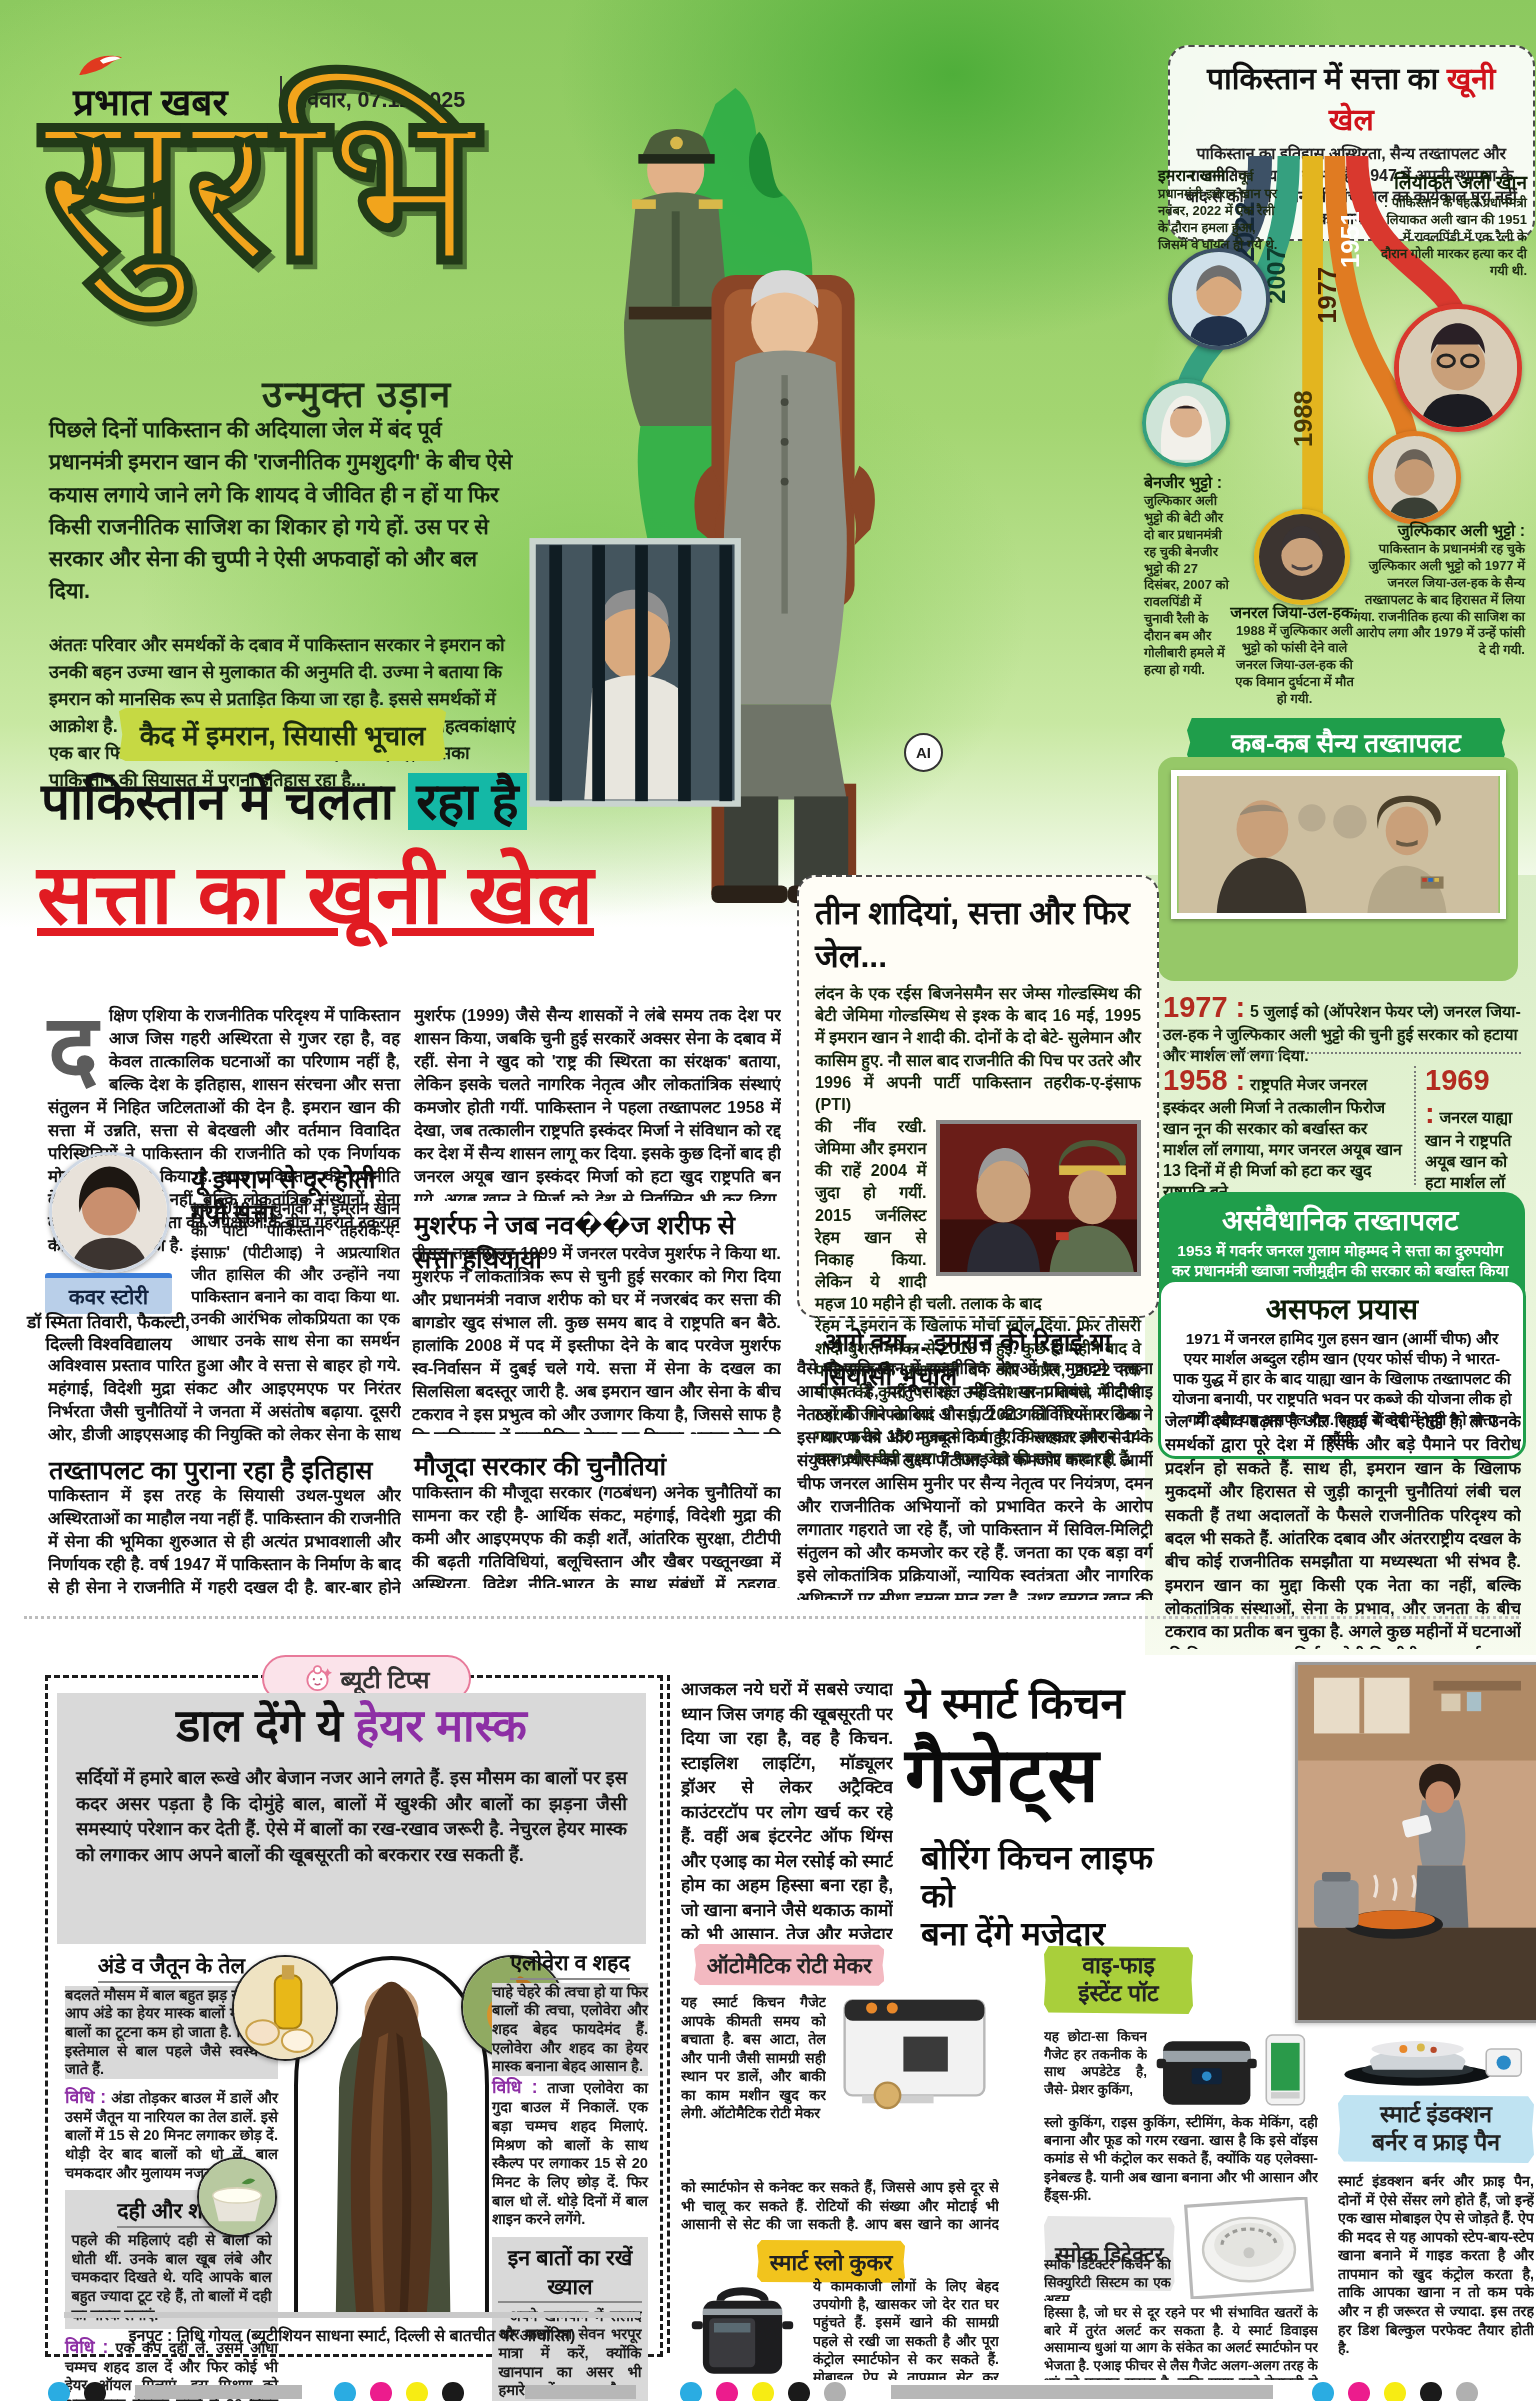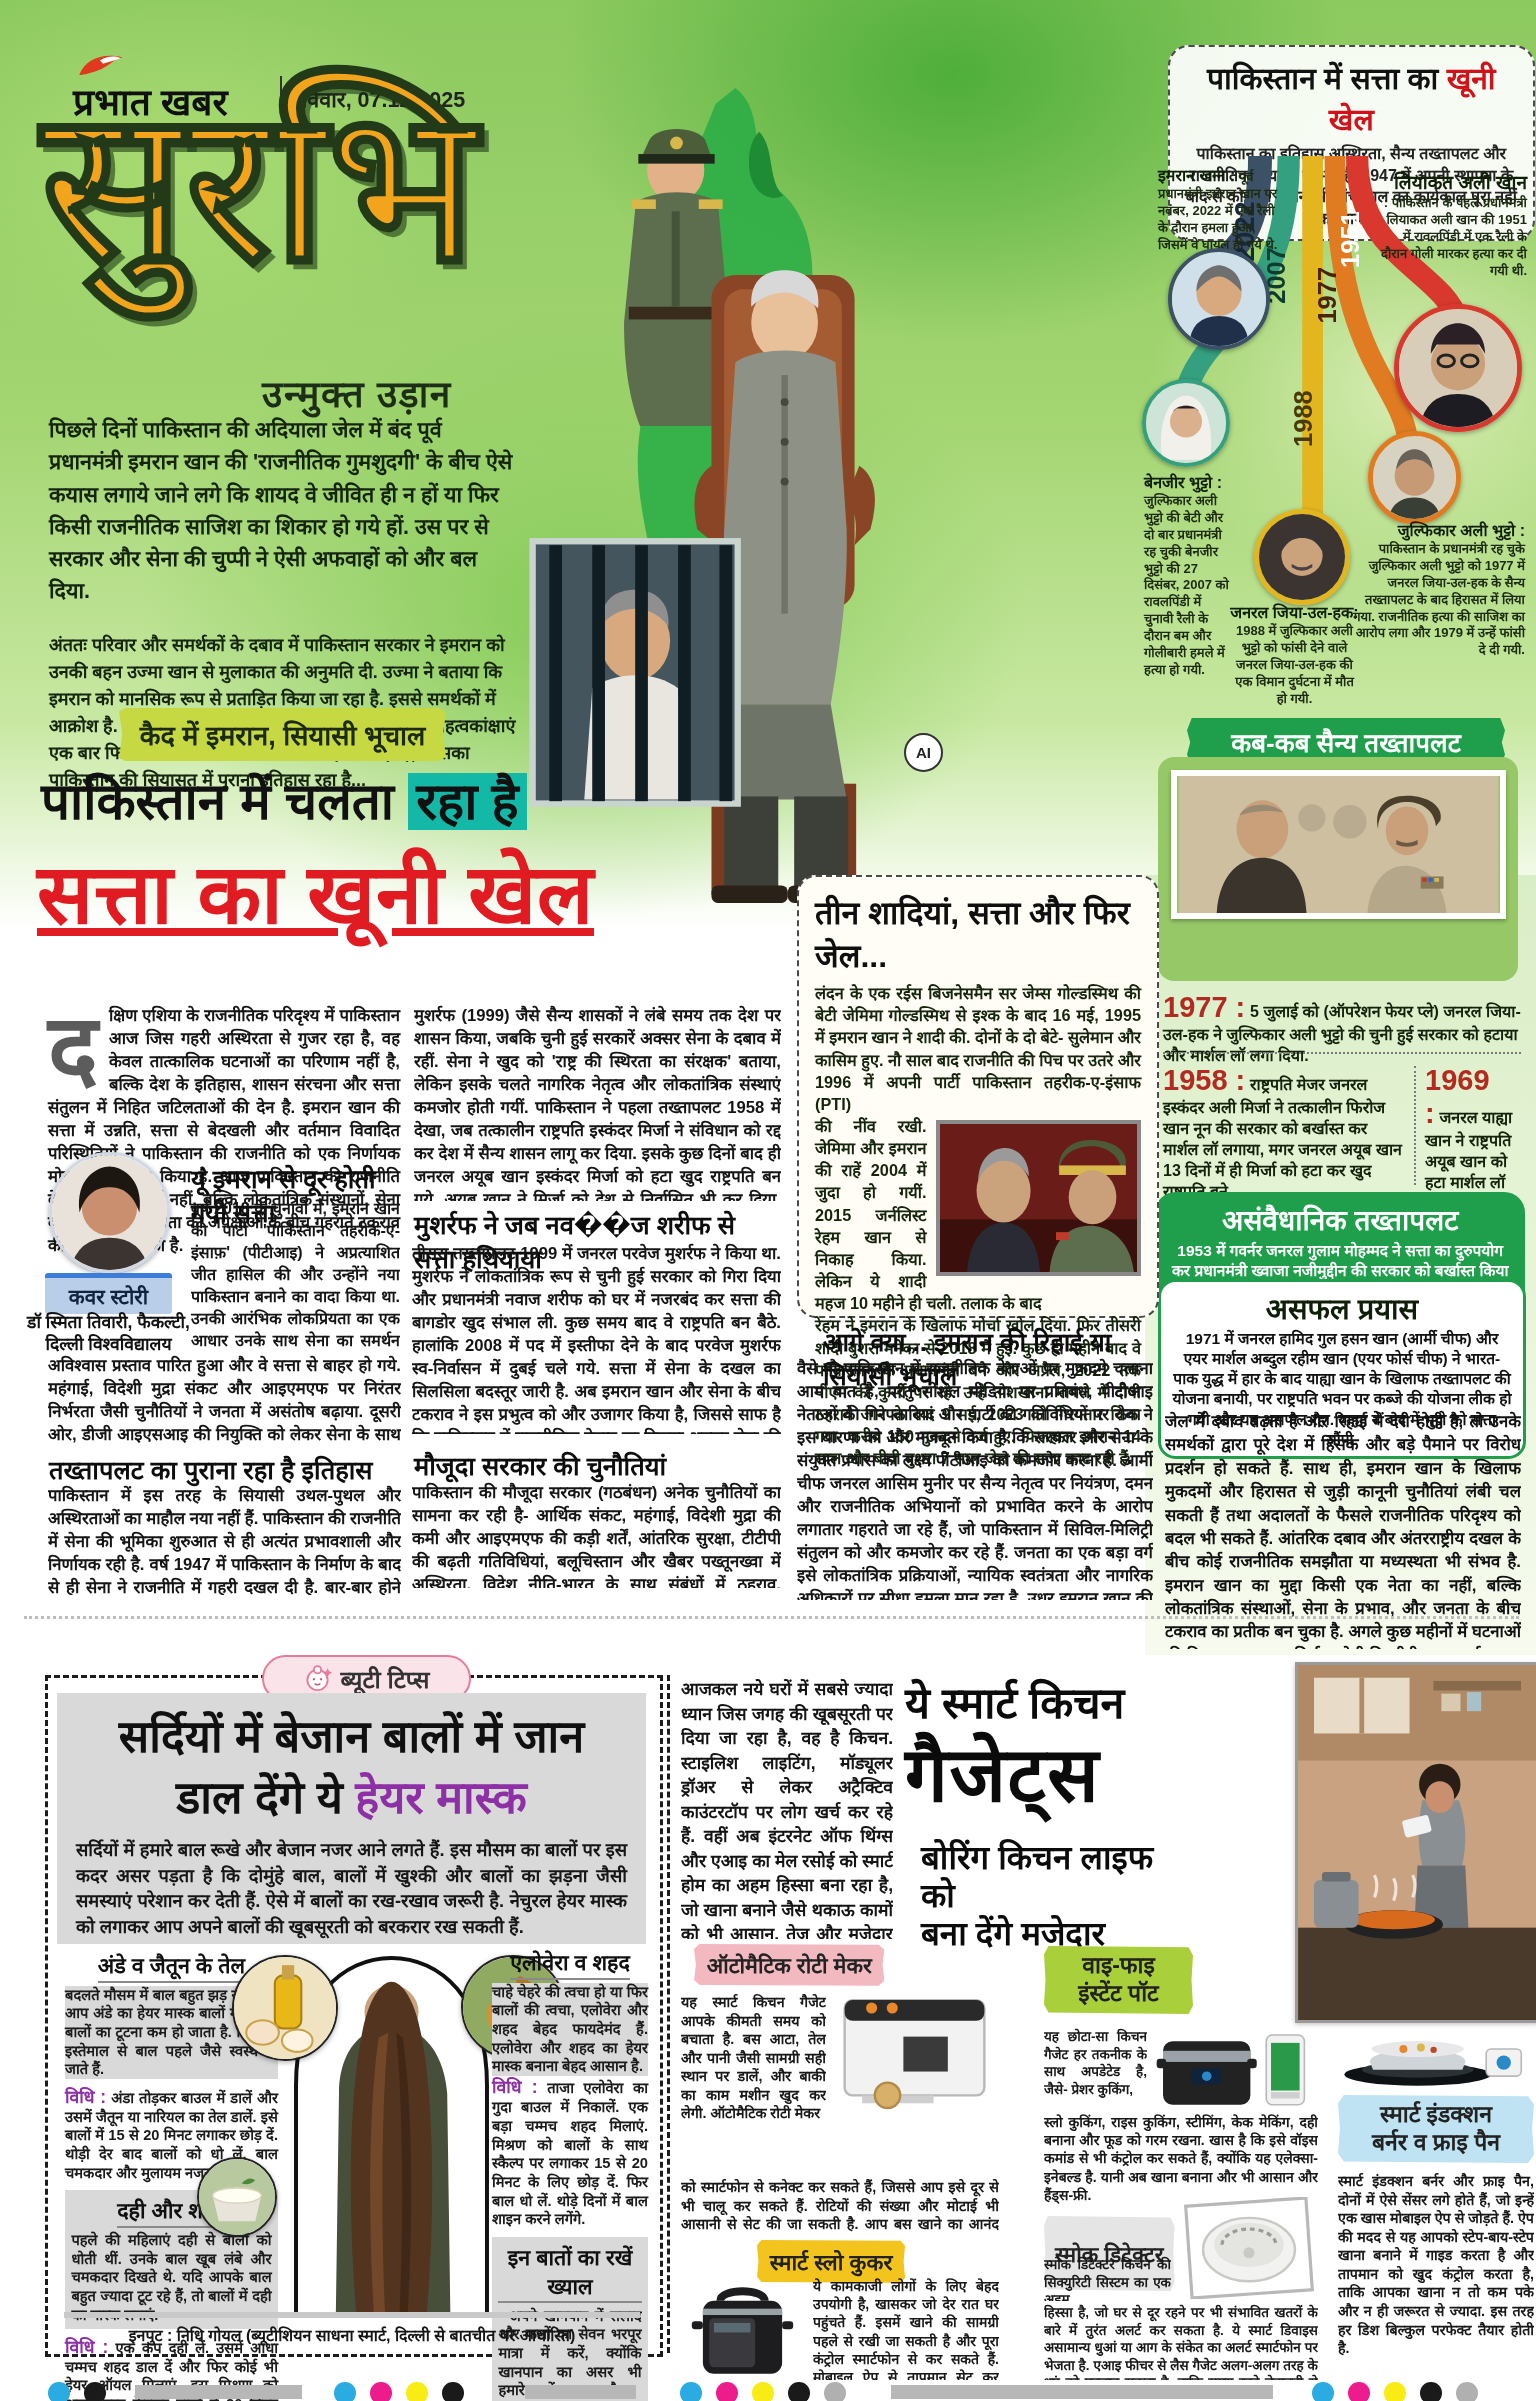--- a/index.html
+++ b/index.html
@@ -380,21 +380,20 @@
         <circle cx="20" cy="8" r="5" fill="#fff" stroke="#e87a9a" stroke-width="2.5"></circle>
         <circle cx="15" cy="21" r="1.6" fill="#c2587c"></circle>
         <circle cx="25" cy="21" r="1.6" fill="#c2587c"></circle>
         <path d="M16 27 Q20 30 24 27" stroke="#c2587c" stroke-width="2" fill="none"></path>
         <path d="M34 6 L36 10 L40 12 L36 14 L34 18 L32 14 L28 12 L32 10Z" fill="#e87a9a"></path>
       </svg>
   </span>
   <span>ब्यूटी टिप्स</span>
 </div>
 <div class="abs gray-p" style="left:57px;top:1693px;width:589px;height:251px;">
-  <div class="b-head1" style="margin-top:11px;">सर्दियों में बेजान बालों में जान</div>
   <div class="b-head2"><span>डाल देंगे ये </span><span class="purple">हेयर मास्क</span></div>
   <div class="b-intro" style="margin:11px 19px 0 19px;">सर्दियों में हमारे बाल रूखे और बेजान नजर आने लगते हैं. इस मौसम का बालों पर इस कदर असर पड़ता है कि दोमुंहे बाल, बालों में खुश्की और बालों का झड़ना जैसी समस्याएं परेशान कर देती हैं. ऐसे में बालों का रख-रखाव जरूरी है. नेचुरल हेयर मास्क को लगाकर आप अपने बालों की खूबसूरती को बरकरार रख सकती हैं.</div>
 </div>
 
 <div class="abs" style="left:65px;top:1950px;width:213px;">
   <div style="text-align:center;"><span class="b-sec-head">अंडे व जैतून के तेल</span></div>
   <div class="b-text gray-p" style="margin-top:3.2px;">बदलते मौसम में बाल बहुत झड़ रहे हैं, तो आप अंडे का हेयर मास्क बालों में लगाएं. बालों का टूटना कम हो जाता है. नियमित इस्तेमाल से बाल पहले जैसे स्वस्थ हो जाते हैं.</div>
   <div class="b-text" style="margin-top:6.4px;"><span class="vidhi-label">विधि :</span> <span>अंडा तोड़कर बाउल में डालें और उसमें जैतून या नारियल का तेल डालें. इसे बालों में 15 से 20 मिनट लगाकर छोड़ दें. थोड़ी देर बाद बालों को धो लें. बाल चमकदार और मुलायम नजर आयेंगे.</span></div>
   <div class="gray-p" style="margin-top:8px;padding:4.8px 6.4px;">
     <div style="text-align:center;"><span class="b-sec-head">दही और शहद</span></div>

